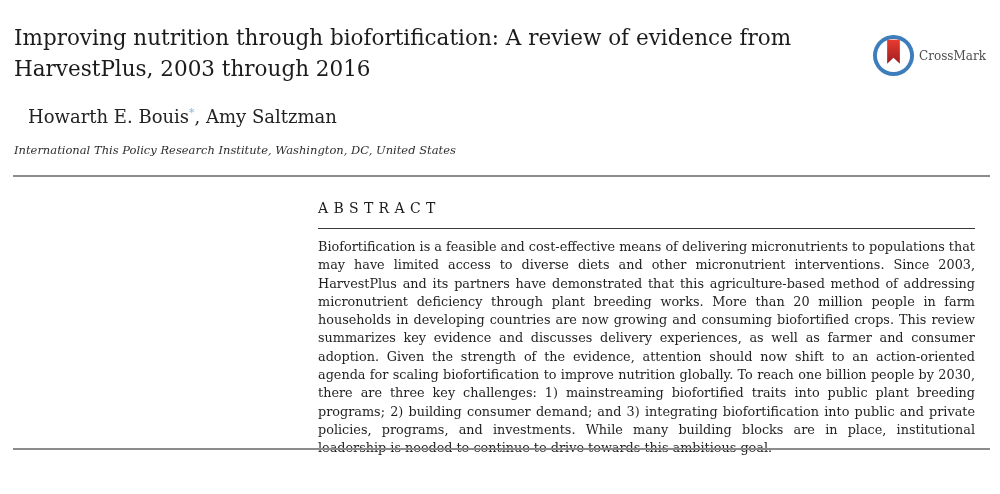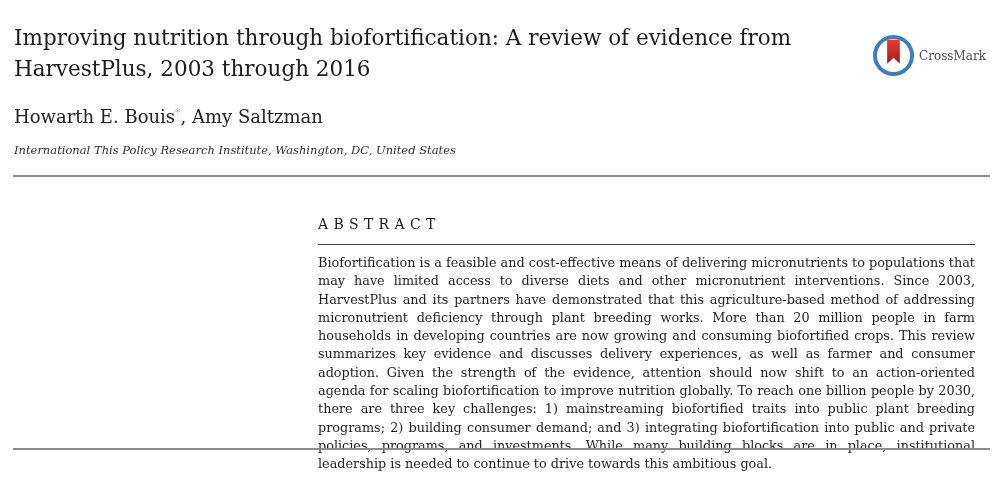--- a/index.html
+++ b/index.html
@@ -22,21 +22,21 @@
     top: 22px;
     width: 848px;
     font-size: 21.5px;
     line-height: 31px;
     font-weight: normal;
     margin: 0;
     color: #1b1b1b;
   }
   .authors {
     position: absolute;
-    left: 14px;
+    left: 28px;
     top: 106px;
     font-size: 18px;
     color: #222222;
   }
   .authors sup {
     font-size: 11px;
     color: #85b7dc;
     line-height: 0;
     vertical-align: super;
     cursor: pointer;
@@ -78,21 +78,21 @@
   }
   .crossmark-label {
     margin-left: 4px;
     font-size: 12px;
     color: #4c4d50;
     font-family: "DejaVu Serif", serif;
   }
   .abstract {
     position: absolute;
     left: 318px;
-    top: 216px;
+    top: 200px;
     width: 657px;
   }
   .abstract-heading {
     font-size: 14px;
     font-weight: normal;
     letter-spacing: 0.38em;
     margin: 0;
     color: #1b1b1b;
   }
   .abstract-rule {

